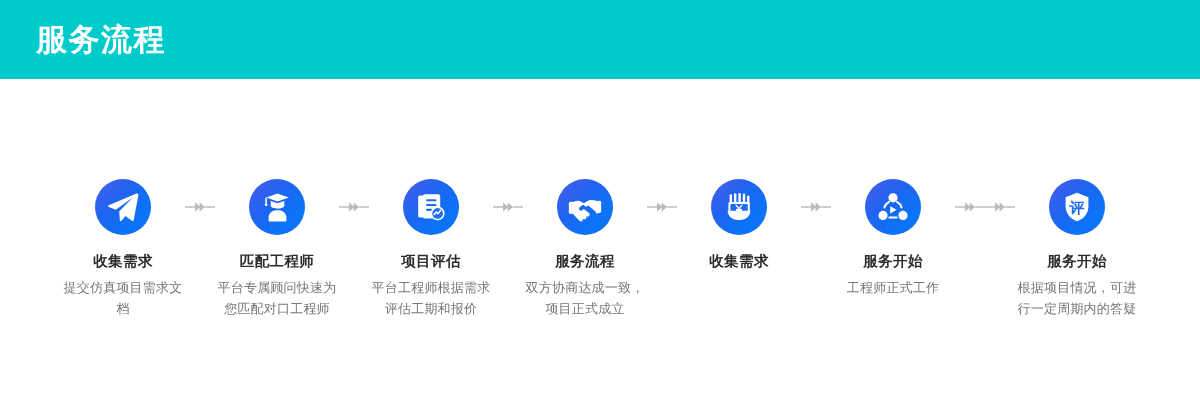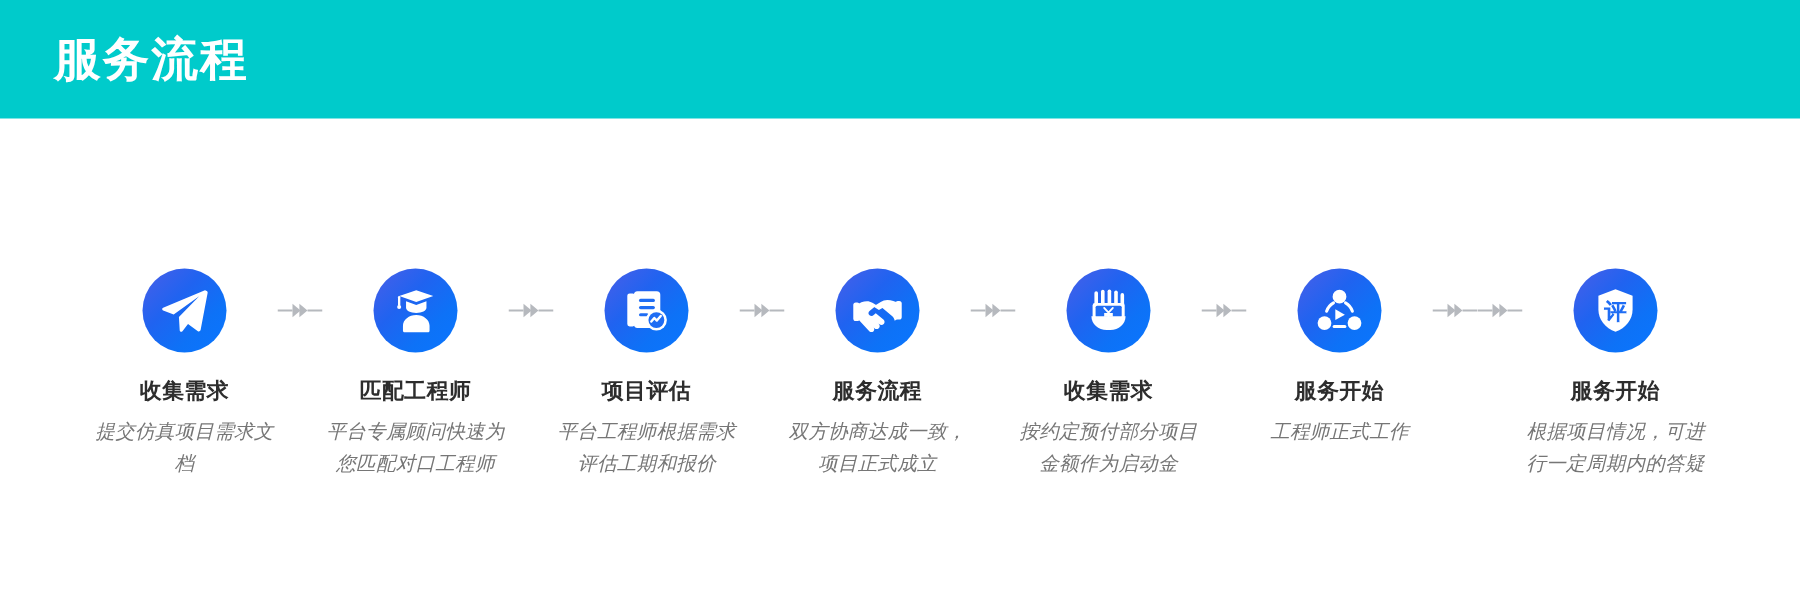--- a/index.html
+++ b/index.html
@@ -90,21 +90,20 @@
     white-space: nowrap;
     font-family: Liberation Serif, serif;
   }
   .step-desc {
     margin-top: 7px;
     font-size: 13px;
     line-height: 21px;
     color: #767676;
     letter-spacing: 0.2px;
     width: 124px;
-    font-style: italic;
   }
 
   
   .connector {
     flex: 0 0 30px;
     width: 30px;
     height: 56px;
     display: flex;
     align-items: center;
     justify-content: center;
@@ -220,21 +219,20 @@
           <rect x="15.4" y="2" width="2.4" height="11.2" rx="1.2" fill="#ffffff"></rect>
           <rect x="19.8" y="2.6" width="2.4" height="10.6" rx="1.2" fill="#ffffff"></rect>
           <rect x="24" y="4.4" width="2.4" height="8.8" rx="1.2" fill="#ffffff"></rect>
           <rect x="5.4" y="11" width="21.4" height="11.6" rx="1.6" fill="#ffffff"></rect>
           <rect x="7.4" y="12.9" width="17.4" height="7.8" rx="1" fill="#1f6df4"></rect>
           <path d="M13.1 14.3l2.9 3.1 2.9-3.1M16 17v3.2M13.6 18.3h4.8M13.6 19.6h4.8" stroke="#ffffff" stroke-width="1.25" stroke-linecap="round" fill="none"></path>
           <path d="M4.6 19.8c0 5.1 4.6 9.2 10.2 9.2h2.4c5.6 0 10.2-4.1 10.2-9.2H4.6z" fill="#ffffff"></path>
         </svg>
       </div>
       <div class="step-title">收集需求</div>
-      <div class="step-desc">按约定预付部分项目金额作为启动金</div>
     </div>
 
     <div class="connector">
       <svg width="30" height="12" viewBox="0 0 30 12" aria-hidden="true">
         <line x1="0" y1="6" x2="10" y2="6" stroke="#b6b9be" stroke-width="1.4"></line>
         <path d="M10 1.5 15.4 6 10 10.5z" fill="#b6b9be"></path>
         <path d="M14.6 1.5 20 6l-5.4 4.5z" fill="#b6b9be"></path>
         <line x1="20" y1="6" x2="30" y2="6" stroke="#b6b9be" stroke-width="1.4"></line>
       </svg>
     </div>

